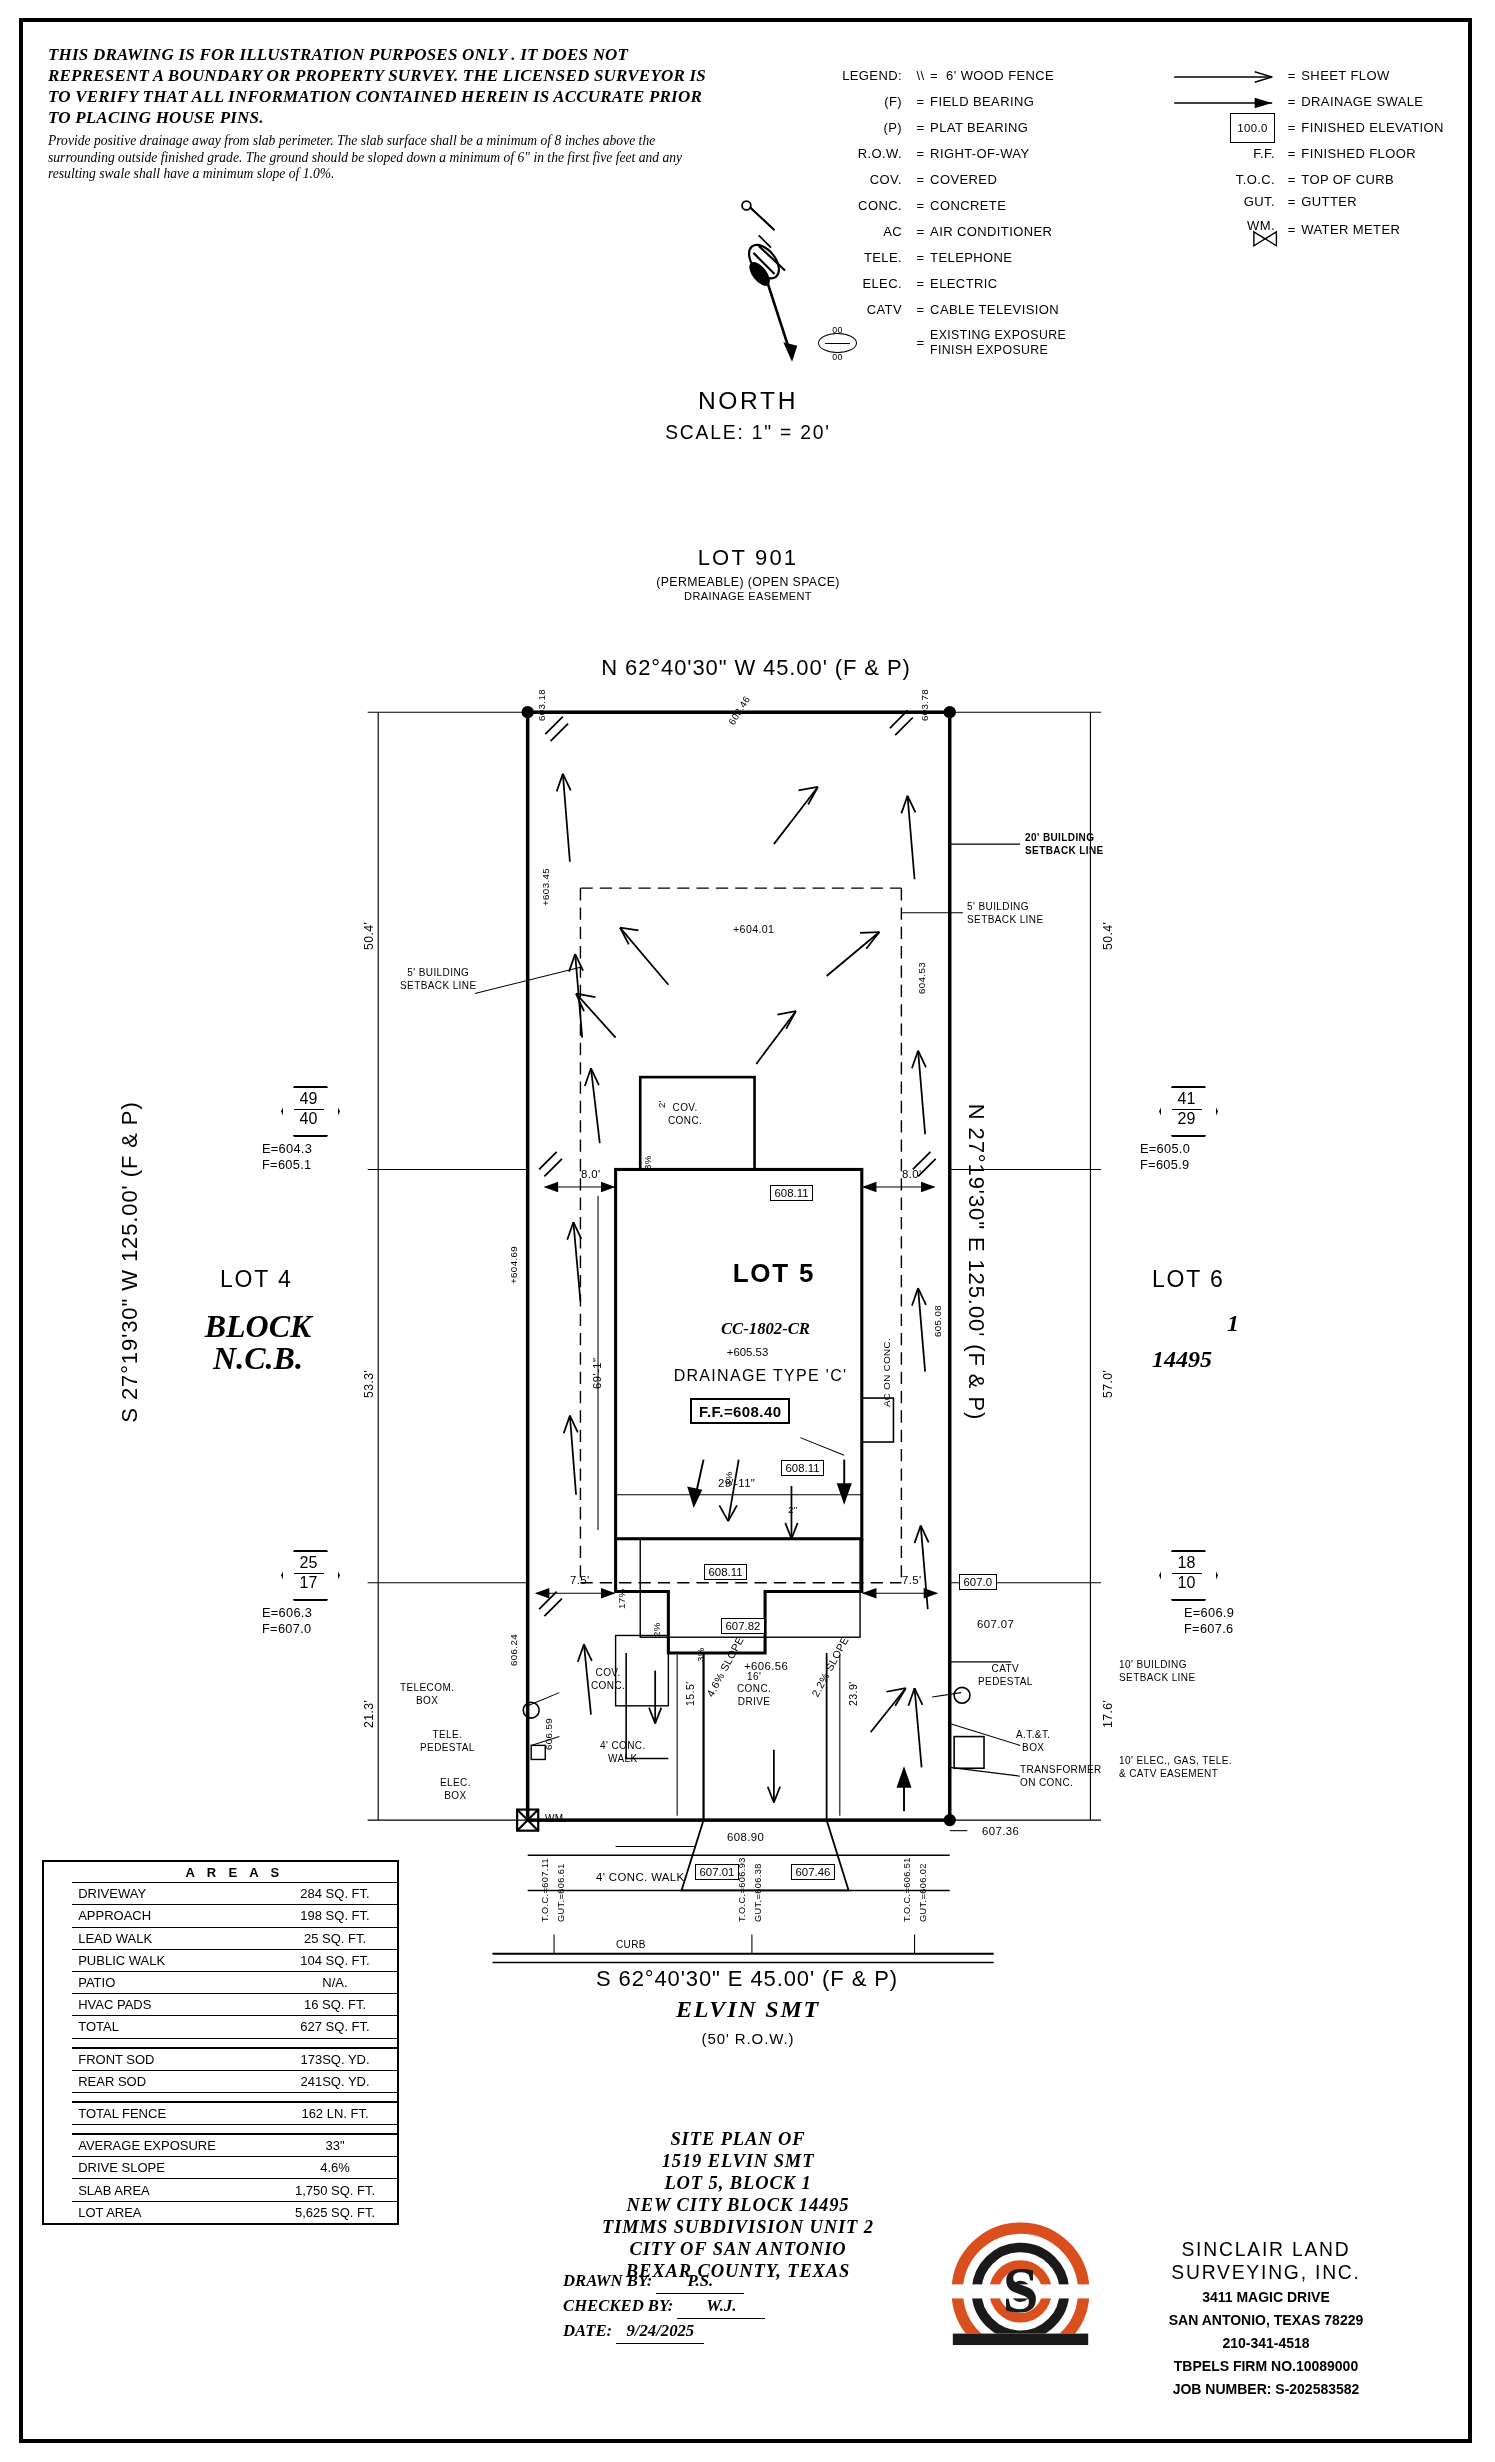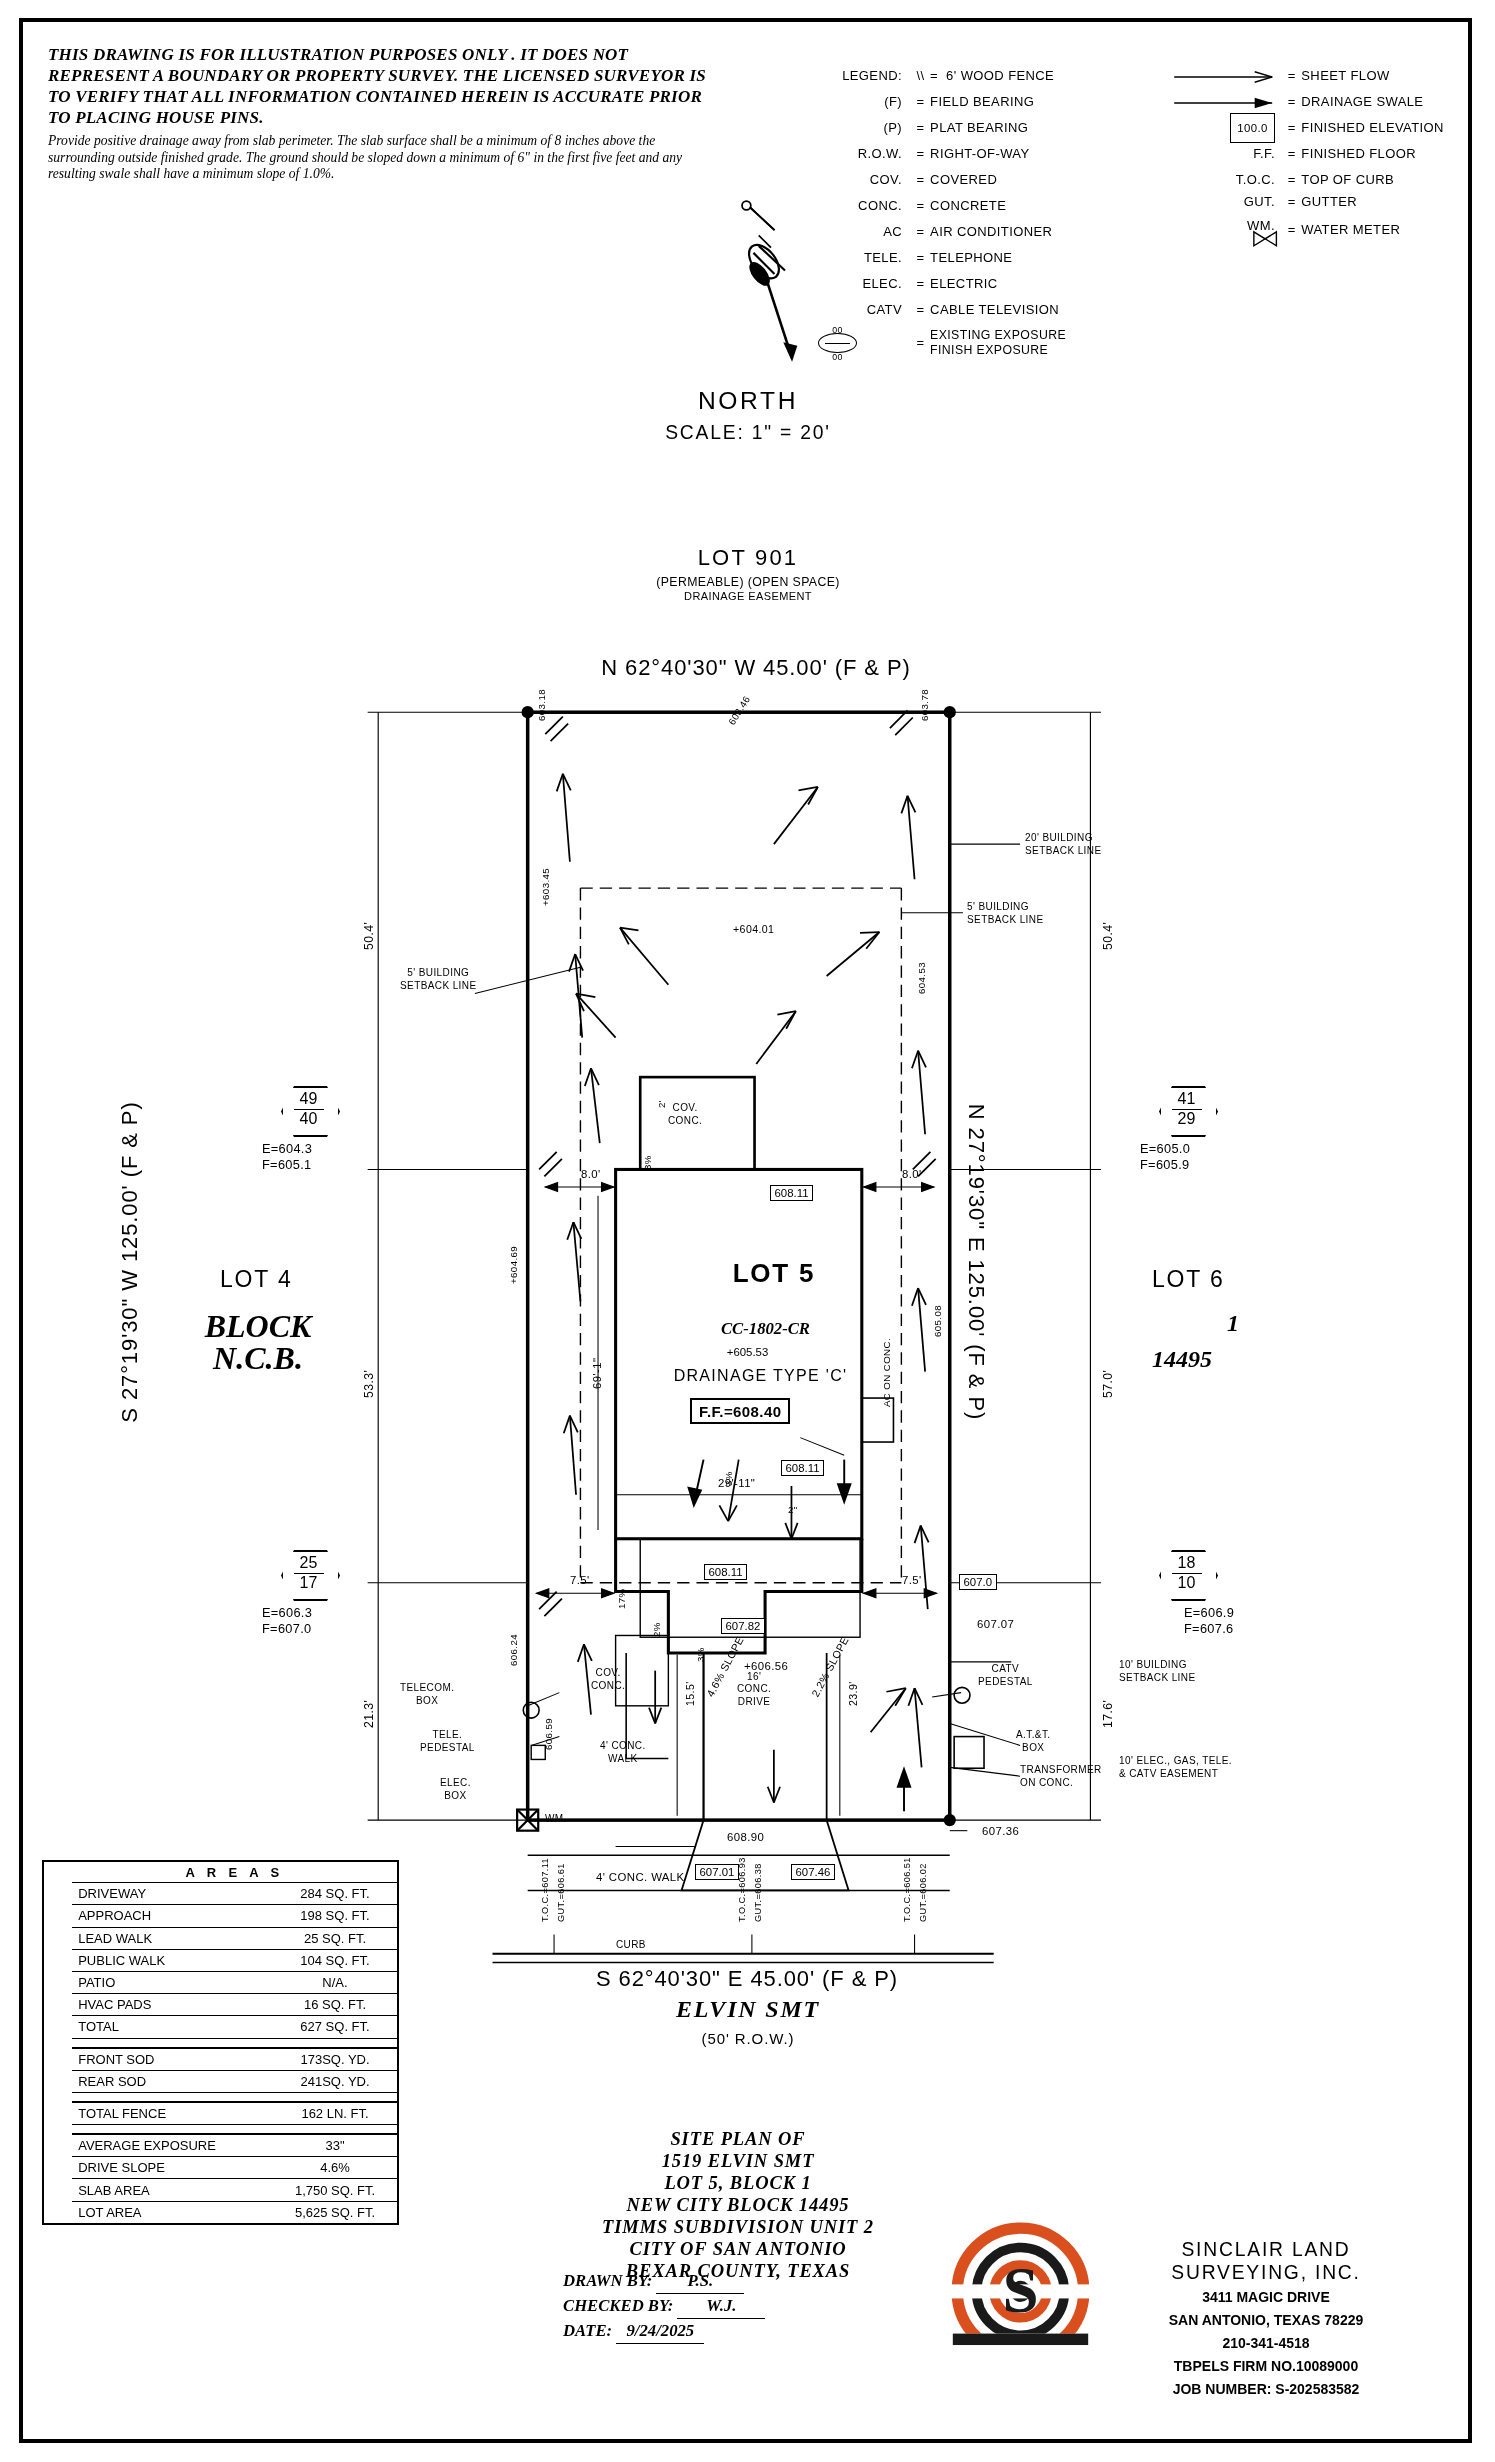--- a/index.html
+++ b/index.html
@@ -549,21 +549,21 @@
   <div class="abs lot6">LOT 6</div>
   <div class="abs lot6num">1</div>
   <div class="abs lot6num2">14495</div>
 
   <div class="abs lot5">LOT 5</div>
   <div class="abs ccnum">CC-1802-CR</div>
   <div class="abs elev605">+605.53</div>
   <div class="abs drntype">DRAINAGE  TYPE  'C'</div>
   <div class="abs ffbox">F.F.=608.40</div>
 
-  <div class="abs tiny" style="left:1025px; top:831px; line-height:13px;">
+  <div class="abs tiny" style="left:1025px; top:831px; line-height:13px;font-weight:bold;">
     20' BUILDING<br>SETBACK LINE
   </div>
   <div class="abs tiny" style="left:967px; top:900px; line-height:13px;">
     5' BUILDING<br>SETBACK LINE
   </div>
   <div class="abs tiny" style="left:400px; top:966px; line-height:13px; text-align:center;">
     5' BUILDING<br>SETBACK LINE
   </div>
   <div class="abs tiny" style="left:1119px; top:1658px; line-height:13px;">
     10' BUILDING<br>SETBACK LINE

